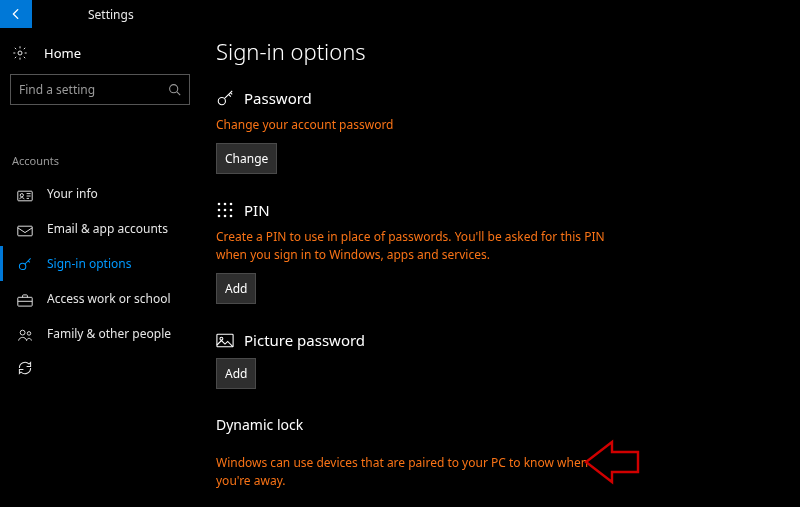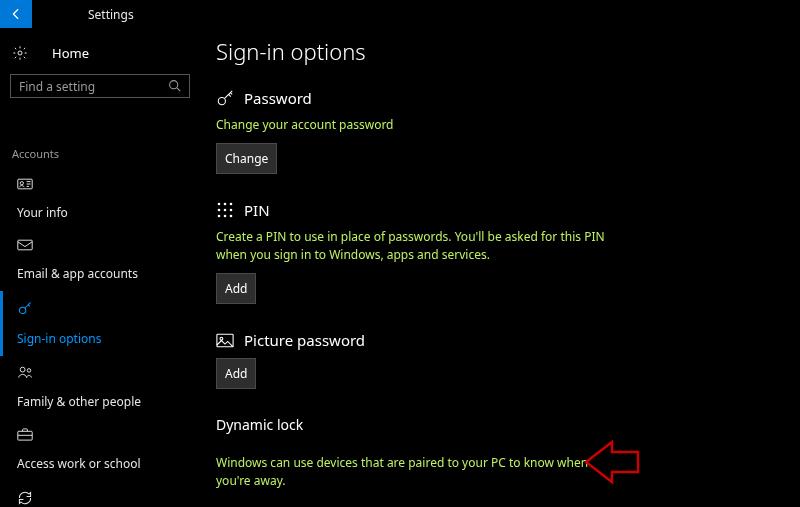--- a/index.html
+++ b/index.html
@@ -29,21 +29,21 @@
       color: #e8e8e8;
       padding-left: 12px;
     }
     .layout { display: flex; height: calc(100% - 28px); }
     .sidebar {
       width: 200px;
       padding: 8px 0 0 0;
       display: flex; flex-direction: column;
     }
     .home-row {
-      display: flex; align-items: center; gap: 24px;
+      display: flex; align-items: center; gap: 16px;
       padding: 8px 12px 12px 12px;
       font-size: 13px;
       cursor: pointer;
     }
     .search-box {
       margin: 0 10px 16px 10px;
       height: 31px;
       border: 1px solid #555;
       background: transparent;
       display: flex; align-items: center; justify-content: space-between;
@@ -55,27 +55,26 @@
       font-family: inherit;
     }
     .search-input::placeholder { color: #9a9a9a; }
     .section-label {
       font-size: 11px;
       color: #9a9a9a;
       padding: 4px 12px 8px 12px;
       margin-top: 28px;
     }
     .nav-item {
-      display: flex; align-items: flex-start; gap: 14px;
+      display: flex; align-items: flex-end; gap: 14px;
       padding: 9px 12px 9px 14px;
       font-size: 12px;
       color: #e6e6e6;
       cursor: pointer;
       border-left: 3px solid transparent;
-      flex-direction: column;
     }
     .nav-item.active {
       color: #0099ff;
       border-left: 3px solid #0078d7;
     }
     .nav-icon { width: 16px; display:flex; align-items:center; justify-content:center; flex-shrink:0; }
 
     .main {
       flex: 1;
       padding: 8px 30px 20px 16px;
@@ -86,21 +85,21 @@
       font-weight: 300;
       margin-bottom: 22px;
     }
     .section { margin-bottom: 26px; max-width: 400px; }
     .section-head {
       display: flex; align-items: center; gap: 10px;
       margin-bottom: 8px;
     }
     .section-icon { width: 18px; display:flex; align-items:center; justify-content:center;}
     .section-title { font-size: 15px; font-weight: 400; }
-    .section-desc { font-size: 12px; color: #bef264; line-height: 1.45; margin-bottom: 10px; }
+    .section-desc { font-size: 12px; color: #f97316; line-height: 1.45; margin-bottom: 10px; }
     .win-btn {
       display: inline-block;
       background: #2e2e2e;
       border: 1px solid #4a4a4a;
       color: #fff;
       font-size: 12px;
       padding: 6px 8px;
       cursor: pointer;
       font-family: inherit;
     }
@@ -166,36 +165,36 @@
       <span class="nav-icon">
           <svg width="16" height="16" viewBox="0 0 20 20" fill="none" stroke="#0099ff" stroke-width="1.3">
             <circle cx="7" cy="13" r="4"></circle>
             <path d="M10 10l7-7M14 6l2 2"></path>
           </svg>
         </span>
       <span>Sign-in options</span>
     </div>
     <div class="nav-item">
       <span class="nav-icon">
+          <svg width="16" height="13" viewBox="0 0 20 16" fill="none" stroke="#e6e6e6" stroke-width="1.2">
+            <rect x="1" y="4" width="18" height="11" rx="1"></rect>
+            <path d="M7 4V2c0-.6.4-1 1-1h4c.6 0 1 .4 1 1v2M1 9h18"></path>
+          </svg>
+        </span>
+      <span>Access work or school</span>
+    </div>
+    <div class="nav-item">
+      <span class="nav-icon">
           <svg width="16" height="14" viewBox="0 0 20 16" fill="none" stroke="#e6e6e6" stroke-width="1.2">
             <circle cx="7" cy="5" r="3"></circle>
             <circle cx="15" cy="6" r="2.2"></circle>
             <path d="M2 15c.6-3 3-4 5-4s4.4 1 5 4M12 15c.3-2 1.8-2.8 3-2.8s2.7.8 3 2.8"></path>
           </svg>
         </span>
       <span>Family &amp; other people</span>
-    </div>
-    <div class="nav-item">
-      <span class="nav-icon">
-          <svg width="16" height="13" viewBox="0 0 20 16" fill="none" stroke="#e6e6e6" stroke-width="1.2">
-            <rect x="1" y="4" width="18" height="11" rx="1"></rect>
-            <path d="M7 4V2c0-.6.4-1 1-1h4c.6 0 1 .4 1 1v2M1 9h18"></path>
-          </svg>
-        </span>
-      <span>Access work or school</span>
     </div>
     <div class="nav-item">
       <span class="nav-icon">
           <svg width="16" height="16" viewBox="0 0 20 20" fill="none" stroke="#e6e6e6" stroke-width="1.3">
             <path d="M3 10a7 7 0 0 1 12-5l2-2v5h-5M17 10a7 7 0 0 1-12 5l-2 2v-5h5"></path>
           </svg>
         </span>
     </div>
   </aside>
 

